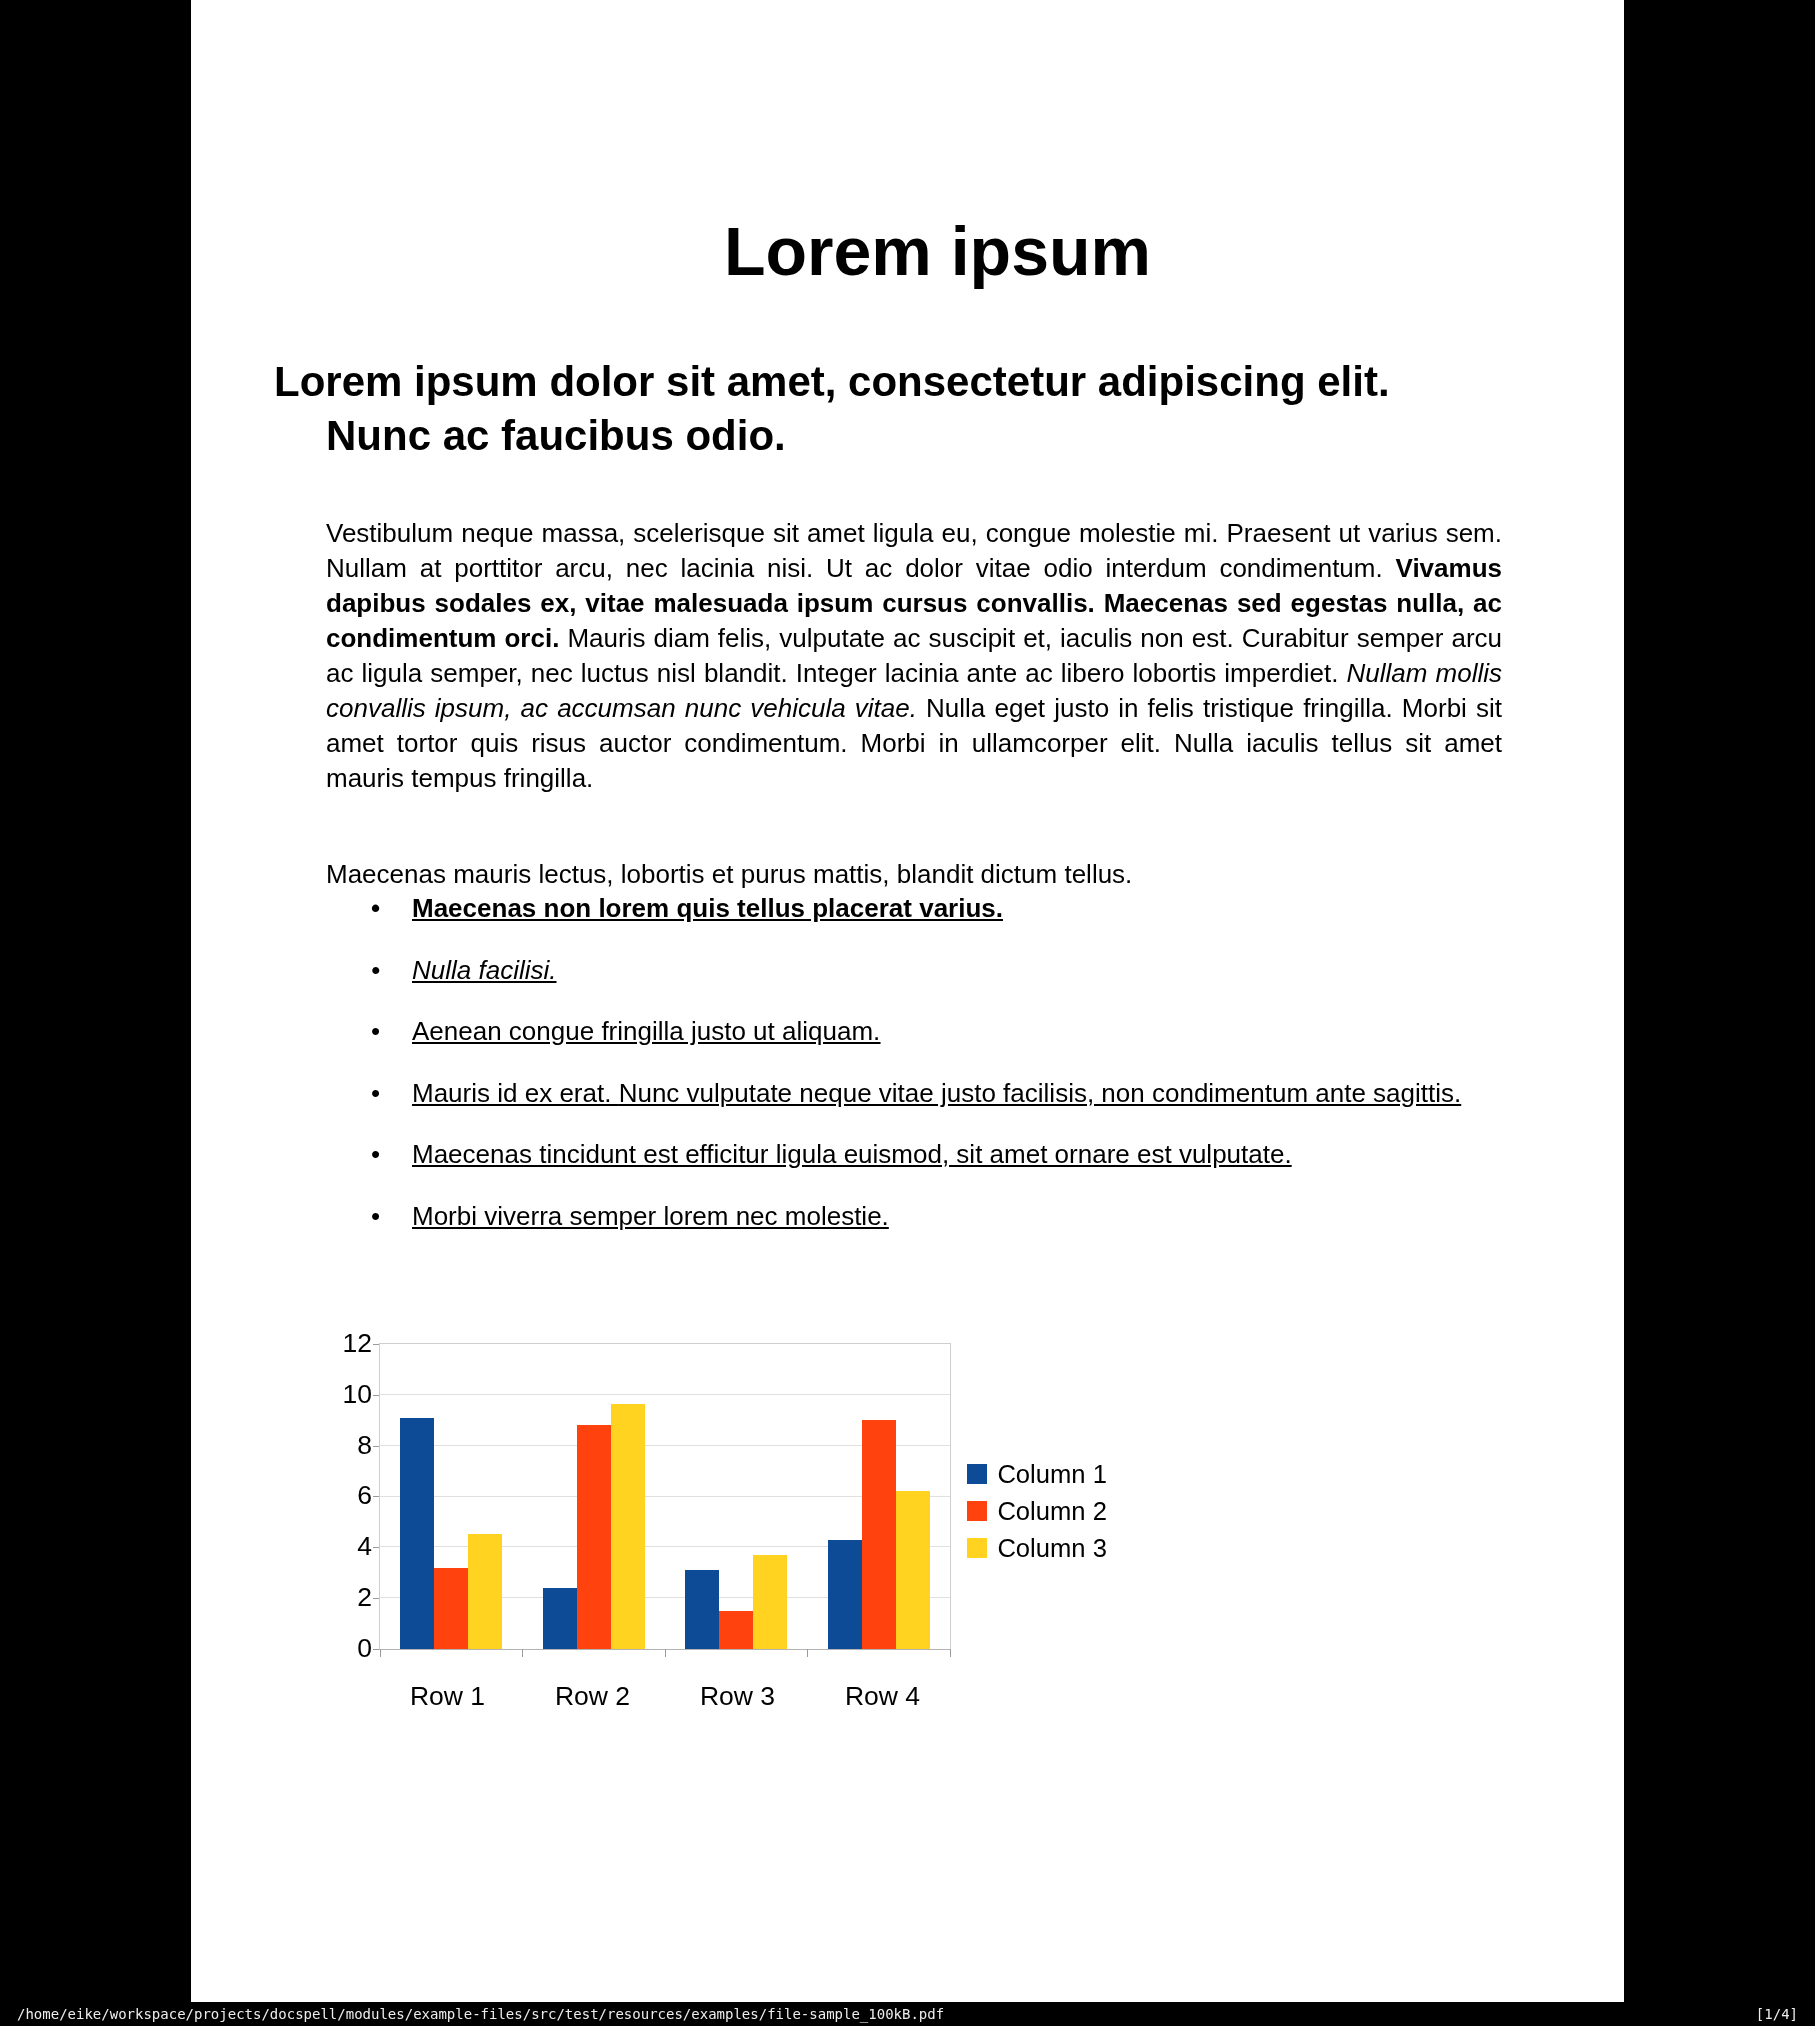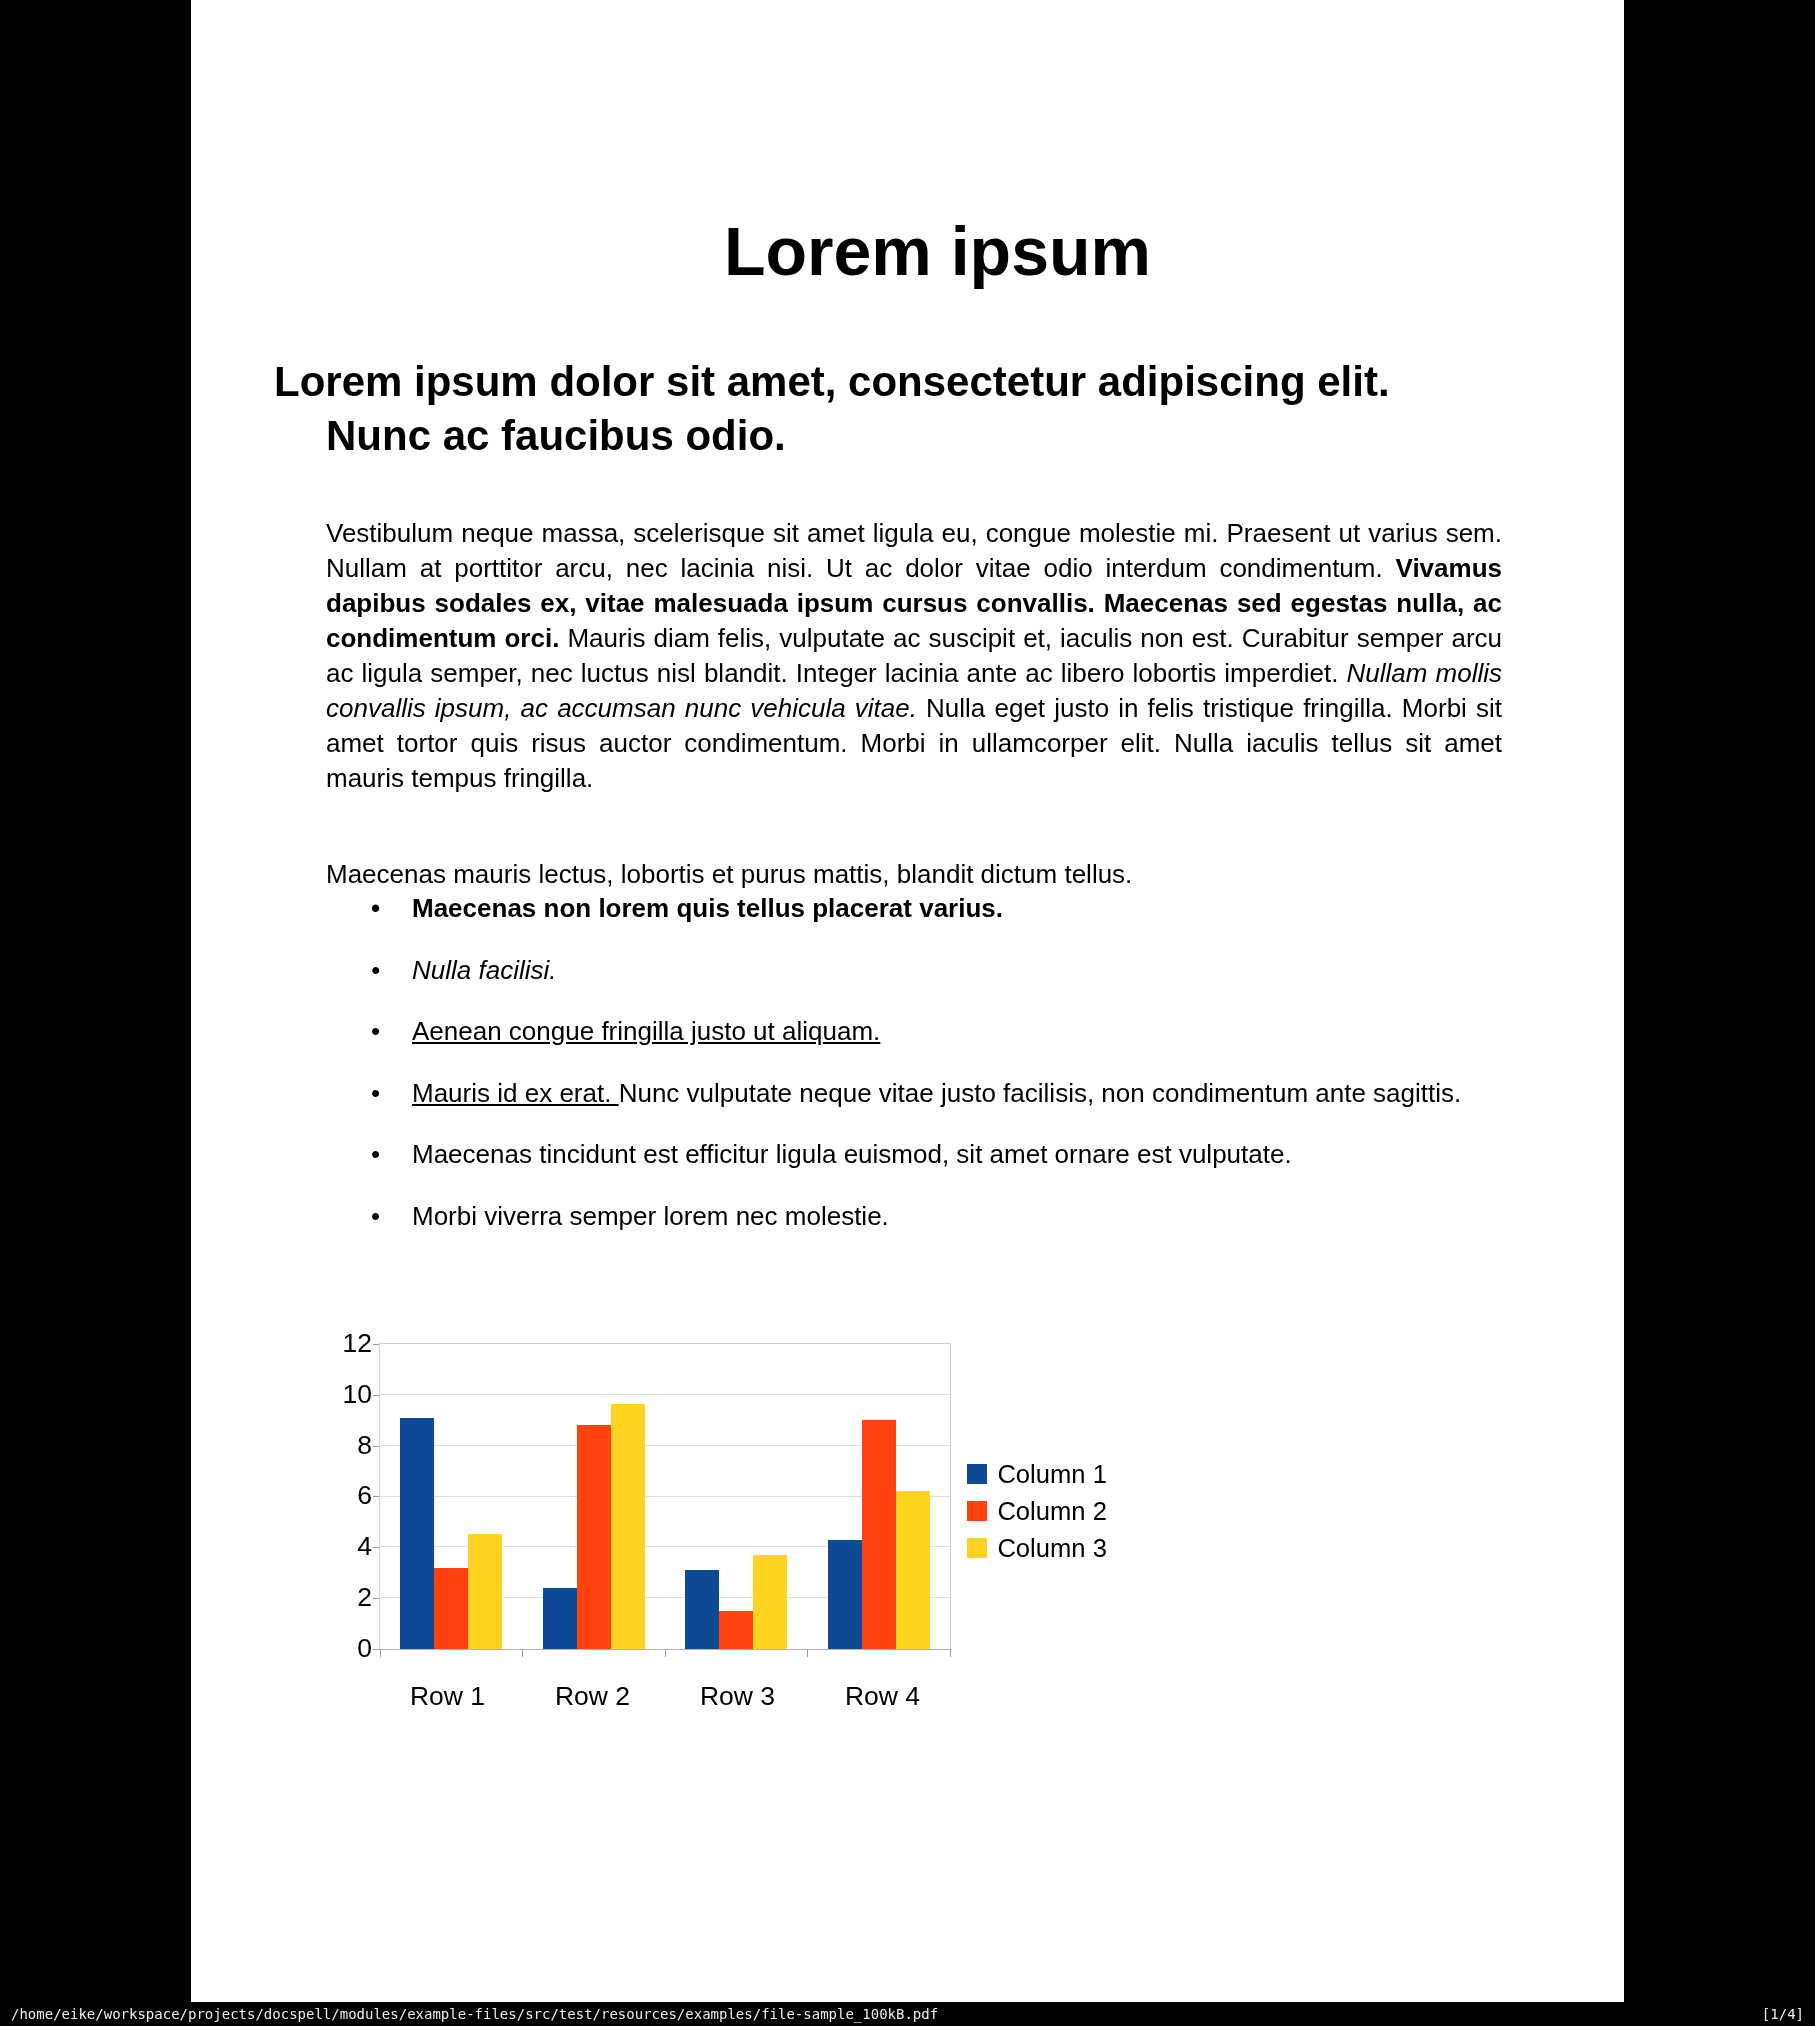--- a/index.html
+++ b/index.html
@@ -15,21 +15,21 @@
 
   .para{position:absolute;font-size:26px;line-height:35px;}
   #para1{left:135px;top:490px;width:1176px;text-align:justify;}
   #para2{left:135px;top:831px;width:1176px;}
   .bold{font-weight:bold;}
   .italic{font-style:italic;}
   .underline{text-decoration:underline;}
 
   .bullets{position:absolute;left:178px;top:891px;width:1197px;
            list-style:none;margin:0;padding:0;font-size:26px;line-height:35px;}
-  .bullets li{position:relative;padding-left:43px;margin-bottom:26.5px;}
+  .bullets li{position:relative;padding-left:43px;margin-bottom:26.5px;text-decoration:underline;}
   .bullets li::before{content:"\2022";position:absolute;left:1.9px;top:0;}
 
   .chart{position:absolute;left:132px;top:1327px;width:989px;height:435px;font-size:26.5px;}
   .y-axis{position:absolute;left:0;top:0;width:49px;height:350px;}
   .ylabel{position:absolute;right:0;width:49px;text-align:right;line-height:30px;}
   .plot{position:absolute;left:56px;top:16px;width:570px;height:305px;
         border:0.9px solid #cfcfcf;border-bottom:1.9px solid #b3b3b3;}
   .gridline{position:absolute;left:0;width:100%;height:0.9px;background:#e0e0e0;}
   .bars-row{position:absolute;left:0;top:0;width:100%;height:100%;display:flex;}
   .bar-group{flex:1;display:flex;align-items:flex-end;justify-content:center;}
@@ -38,21 +38,21 @@
   .ystub{position:absolute;left:-6.6px;width:5.7px;height:0.9px;background:#9a9a9a;}
   .x-axis{position:absolute;left:56px;top:354px;width:572px;display:flex;gap:8px;}
   .x-axis div{flex:1;text-align:center;}
   .legend{position:absolute;left:644px;top:136px;display:flex;flex-direction:column;gap:15px;}
   .legend-row{display:flex;align-items:center;gap:10.4px;font-size:25.6px;line-height:22px;white-space:nowrap;}
   .legend-swatch{width:20px;height:20px;flex:0 0 20px;}
 
   .statusbar{position:absolute;left:0;top:2002px;width:1815px;height:24px;background:#000;
              color:#ededed;font-family:"DejaVu Sans Mono","Liberation Mono",monospace;
              font-size:14px;line-height:24px;display:flex;justify-content:space-between;
-             padding:0 11px;box-sizing:border-box;white-space:nowrap;border-radius:6px;}
+             padding:0 17px;box-sizing:border-box;white-space:nowrap;border-radius:6px;}
 </style>
 </head>
 <body>
 
 <div class="viewer">
 
   <div class="page">
 
     <h1 class="doc-title">Lorem ipsum</h1>
 

